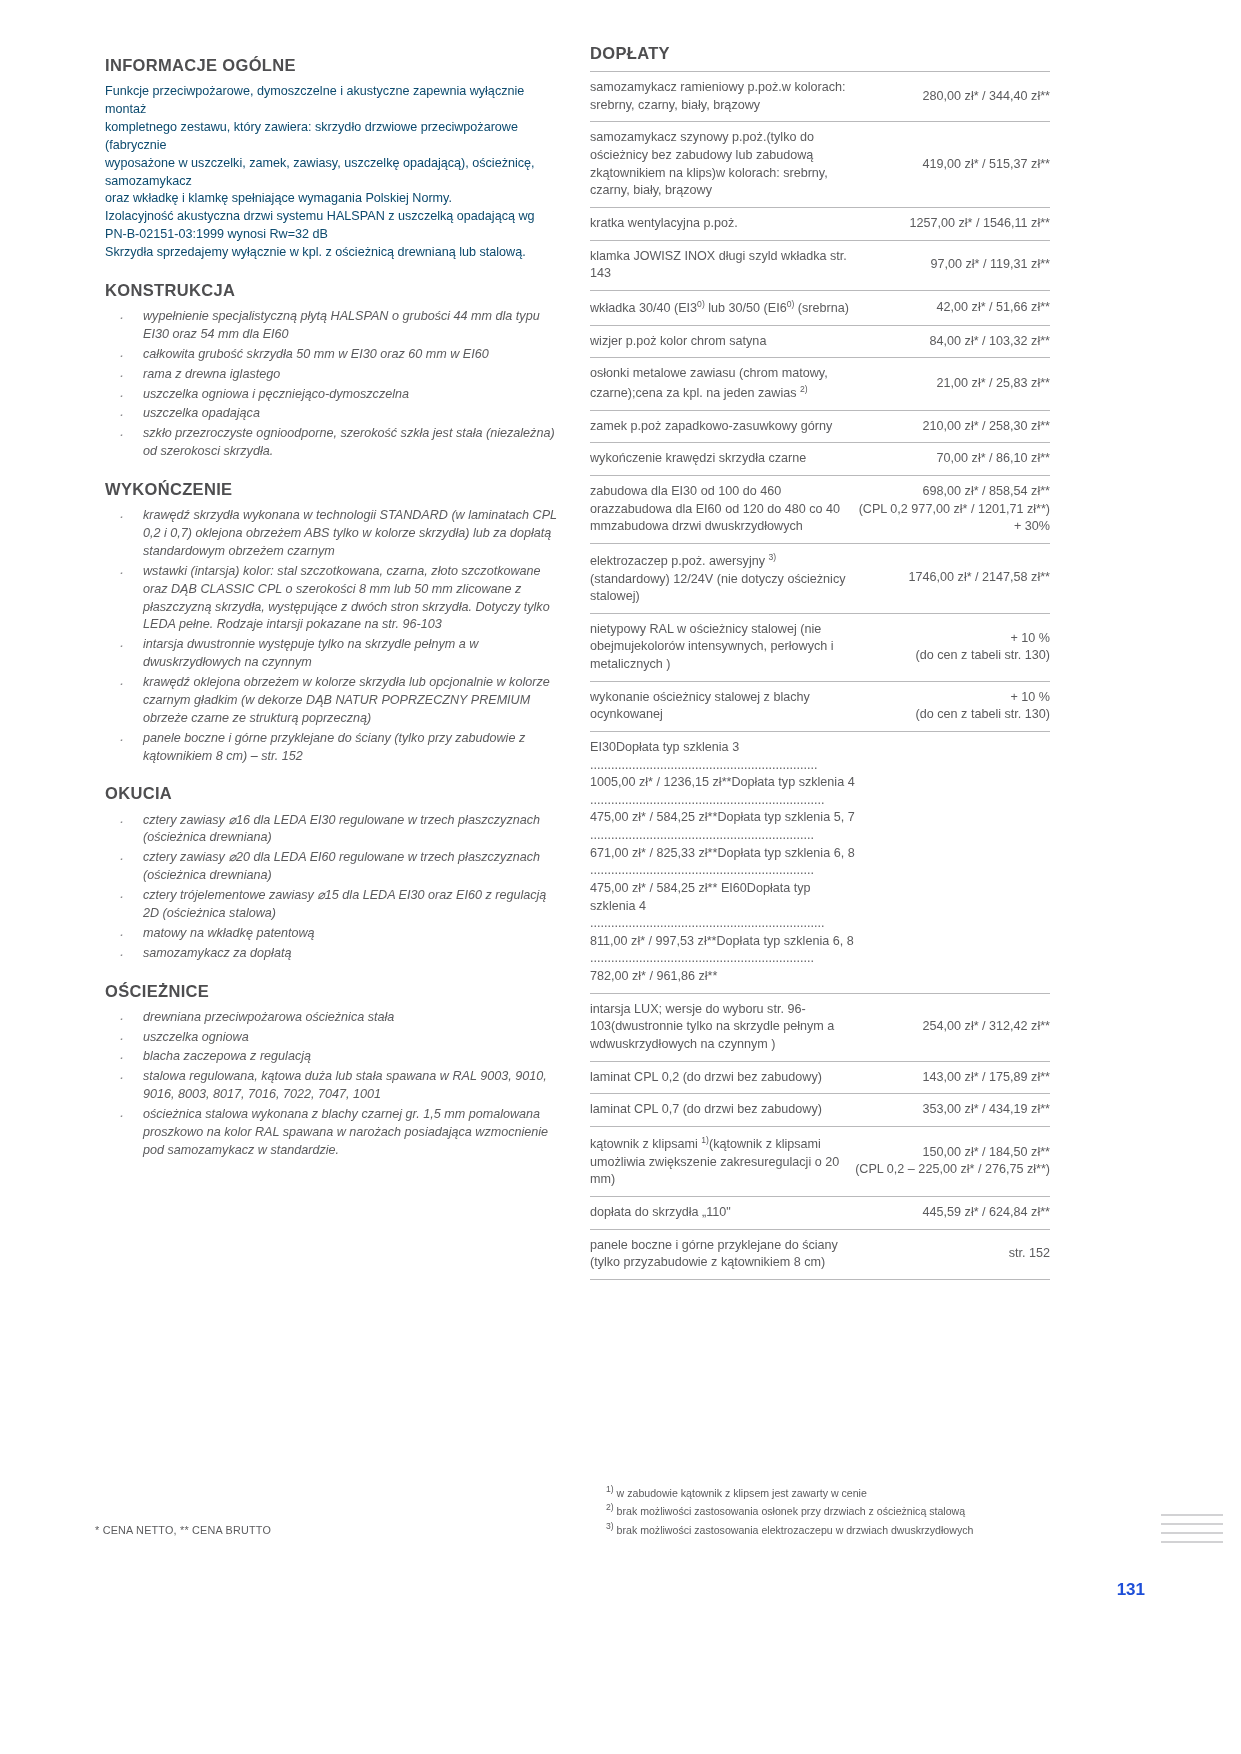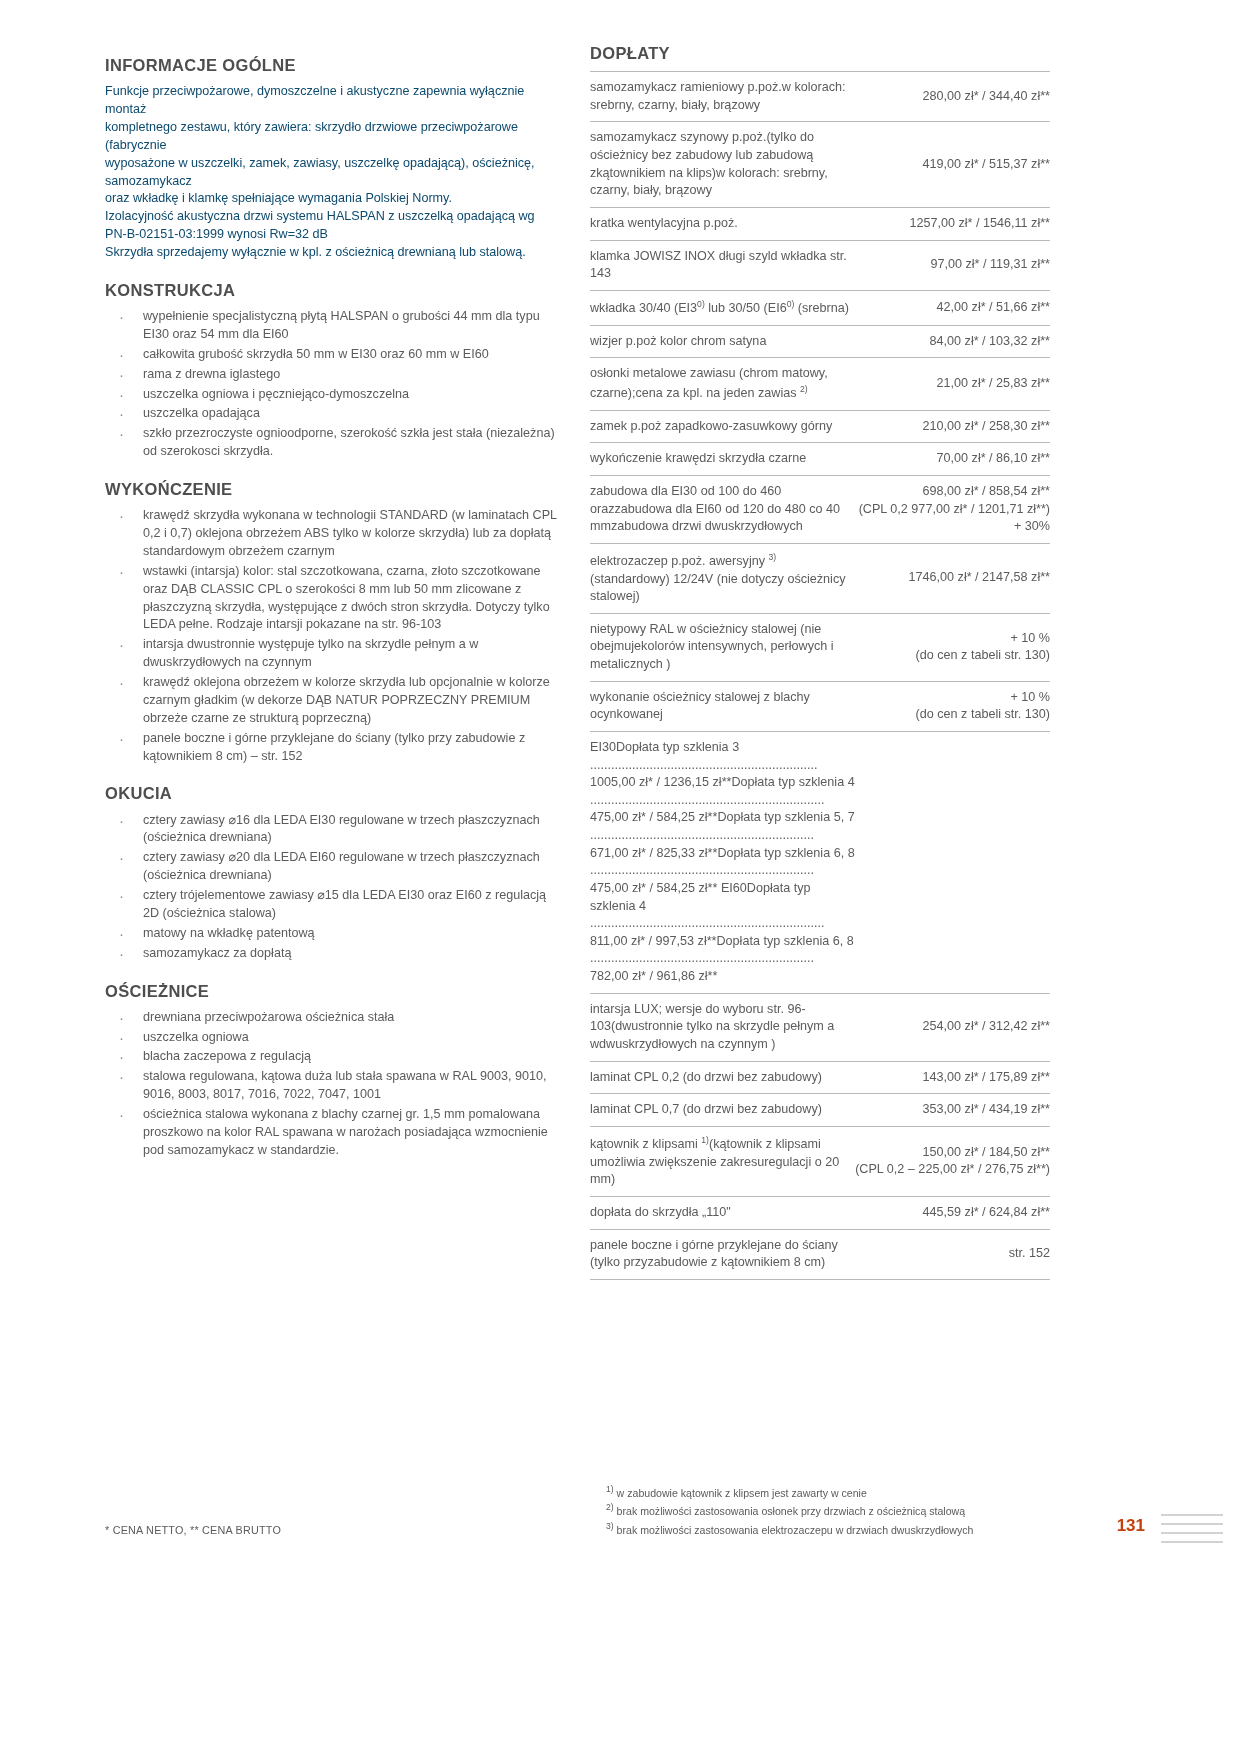--- a/index.html
+++ b/index.html
@@ -19,21 +19,21 @@
 
   h2.sec {
     font-size:16.5px; font-weight:bold; letter-spacing:.02em;
     color:#4e4e50; margin:0 0 9px 0; line-height:1.1;
   }
   .sec.spaced { margin-top:19px; }
 
   p.intro { font-size:12.6px; line-height:1.42; margin:0 0 4px 0; color:#0c4a6e; }
   p.intro .ln { display:block; }
 
-  ul.bullets { list-style:none; margin:0 0 0 0; padding:0; }
+  ul.bullets { list-style:none; margin:0 0 0 0; padding:0;font-style:italic; }
   ul.bullets li {
     position:relative; padding-left:38px; font-size:12.6px;
     line-height:1.42; margin-bottom:2px; color:#5b5b5d;
   }
   ul.bullets li:before {
     content:"·"; position:absolute; left:14px; top:-2px;
     font-size:15px; color:#8a8a8c;
   }
 
   
@@ -50,27 +50,27 @@
   .sup { font-size:8.6px; vertical-align:super; }
 
   
   .footnotes {
     position:absolute; left:590px; top:1483px; width:470px;
     font-size:10.6px; line-height:1.58; color:#5b5b5d;margin-left:16px;
   }
   .footnotes div { white-space:nowrap; }
 
   .cena-netto {
-    position:absolute; left:105px; top:1524px;
+    position:absolute; left:95px; top:1524px;
     font-size:10.8px; letter-spacing:.02em; color:#5b5b5d;
   }
 
   .pagenum {
-    position:absolute; right:96px; top:1516px;
-    font-size:17px; font-weight:bold; color:#c2410c;
+    position:absolute; right:96px; top:1580px;
+    font-size:17px; font-weight:bold; color:#1d4ed8;
   }
   .corner-lines {
     position:absolute; right:18px; top:1514px; width:62px;
   }
   .corner-lines i {
     display:block; height:2px; background:#d2d2d4; margin-bottom:7px;
   }
   .corner-lines i:nth-child(1){ width:62px; }
   .corner-lines i:nth-child(2){ width:62px; }
   .corner-lines i:nth-child(3){ width:62px; }

